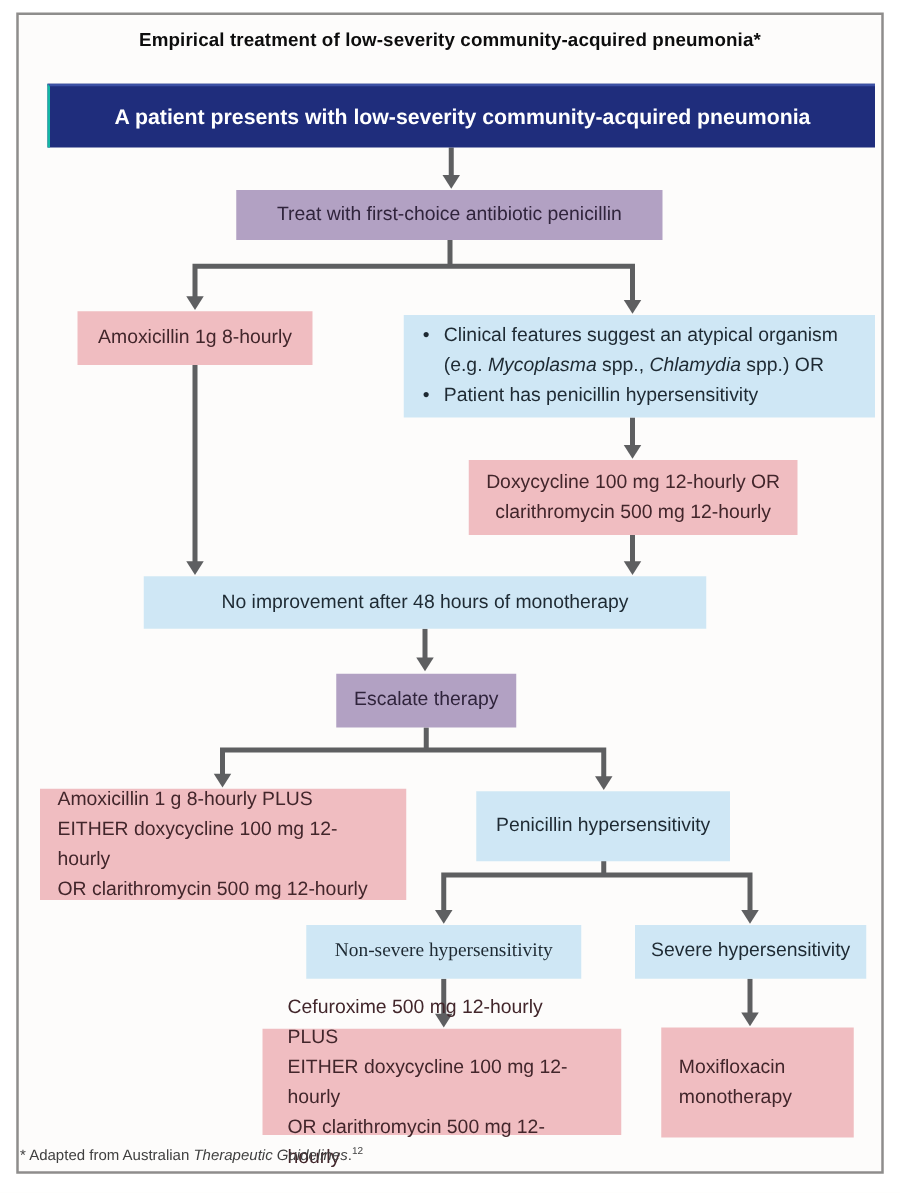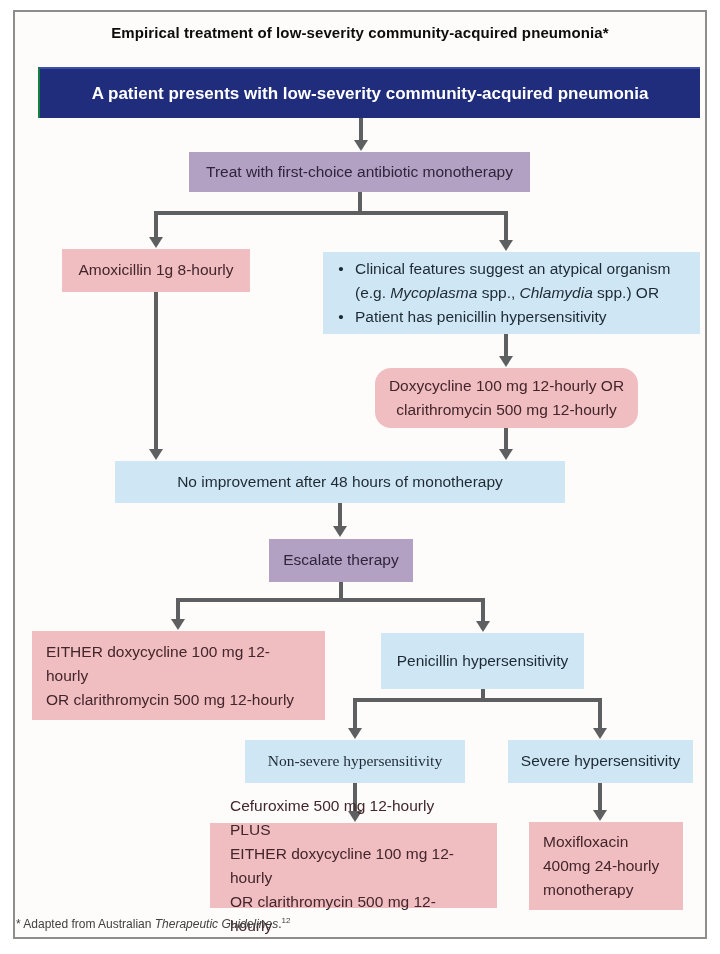--- a/index.html
+++ b/index.html
@@ -13,21 +13,21 @@
     background:var(--pageBg,#fdfcfb);z-index:0;
   }
   .fig-title{
     position:absolute;left:13px;top:24px;width:694px;text-align:center;
     font-weight:bold;font-size:15px;color:var(--titleColor,#0d0d0d);
     letter-spacing:.1px;z-index:2;
   }
   .banner{
     position:absolute;left:38px;top:67px;width:662px;height:51px;
     box-sizing:border-box;background:var(--navy,#1f2d7c);
-    border-top:2px solid #3c50a4;border-left:2px solid #15803d;
+    border-top:2px solid #3c50a4;border-left:2px solid #14b8a6;
     color:#ffffff;font-weight:bold;font-size:17px;
     display:flex;align-items:center;justify-content:center;z-index:2;
   }
   svg.connectors{position:absolute;left:0;top:0;z-index:1;}
   .c{stroke:var(--arrow,#5e5f61);stroke-width:4;fill:none;}
   .ah{fill:var(--arrow,#5e5f61);stroke:none;}
   .node{
     position:absolute;box-sizing:border-box;z-index:2;
     display:flex;align-items:center;justify-content:center;
     text-align:center;font-size:15.5px;line-height:1.3;padding:4px 8px;
@@ -98,57 +98,58 @@
     <path class="c" d="M355 783 V812"></path>
       <polygon class="ah" points="348,811 362,811 355,822"></polygon>
   </g>
   <g>
     <path class="c" d="M600 783 V811"></path>
       <polygon class="ah" points="593,810 607,810 600,821"></polygon>
   </g>
 </svg>
 
 <div class="node purple" style="left:189px;top:152px;width:341px;height:40px;">
-  <span>Treat with first-choice antibiotic monotherapy</span>
+  <span>Treat with first-choice antibiotic penicillin</span>
 </div>
 
 <div class="node pink" style="left:62px;top:249px;width:188px;height:43px;">
   <span>Amoxicillin 1g 8-hourly</span>
 </div>
 
 <div class="node blue left" style="left:323px;top:252px;width:377px;height:82px;padding:5px 12px;">
   <div class="bullets">
     <div class="bullet-item">
       <span class="dot">•</span>
       <span class="btxt"><span>Clinical features suggest an atypical organism (e.g. </span><span class="it">Mycoplasma</span><span> spp., </span><span class="it">Chlamydia</span><span> spp.) OR</span></span>
     </div>
     <div class="bullet-item">
       <span class="dot">•</span>
       <span class="btxt">Patient has penicillin hypersensitivity</span>
     </div>
   </div>
 </div>
 
-<div class="node pink" style="left:375px;top:368px;width:263px;height:60px;border-radius:16px;">
+<div class="node pink" style="left:375px;top:368px;width:263px;height:60px;">
   <div class="lines">
     <div>Doxycycline 100 mg 12-hourly OR</div>
     <div>clarithromycin 500 mg 12-hourly</div>
   </div>
 </div>
 
 <div class="node blue" style="left:115px;top:461px;width:450px;height:42px;">
   <span>No improvement after 48 hours of monotherapy</span>
 </div>
 
 <div class="node purple" style="left:269px;top:539px;width:144px;height:43px;">
   <span>Escalate therapy</span>
 </div>
 
 <div class="node pink left" style="left:32px;top:631px;width:293px;height:89px;padding:8px 14px;">
   <div class="lines">
+    <div>Amoxicillin 1 g 8-hourly PLUS</div>
     <div>EITHER doxycycline 100 mg 12-hourly</div>
     <div>OR clarithromycin 500 mg 12-hourly</div>
   </div>
 </div>
 
 <div class="node blue" style="left:381px;top:633px;width:203px;height:56px;">
   <span>Penicillin hypersensitivity</span>
 </div>
 
 <div class="node blue" style="left:245px;top:740px;width:220px;height:43px;font-family:Liberation Serif, serif;">
@@ -163,18 +164,17 @@
   <div class="lines">
     <div>Cefuroxime 500 mg 12-hourly PLUS</div>
     <div>EITHER doxycycline 100 mg 12-hourly</div>
     <div>OR clarithromycin 500 mg 12-hourly</div>
   </div>
 </div>
 
 <div class="node pink left" style="left:529px;top:822px;width:154px;height:88px;padding:24px 14px;">
   <div class="lines">
     <div>Moxifloxacin</div>
-    <div>400mg 24-hourly</div>
     <div>monotherapy</div>
   </div>
 </div>
 
 <div class="footnote"><span>* Adapted from Australian </span><span class="it">Therapeutic Guidelines</span><span>.</span><sup>12</sup></div>
 
 </body></html>

